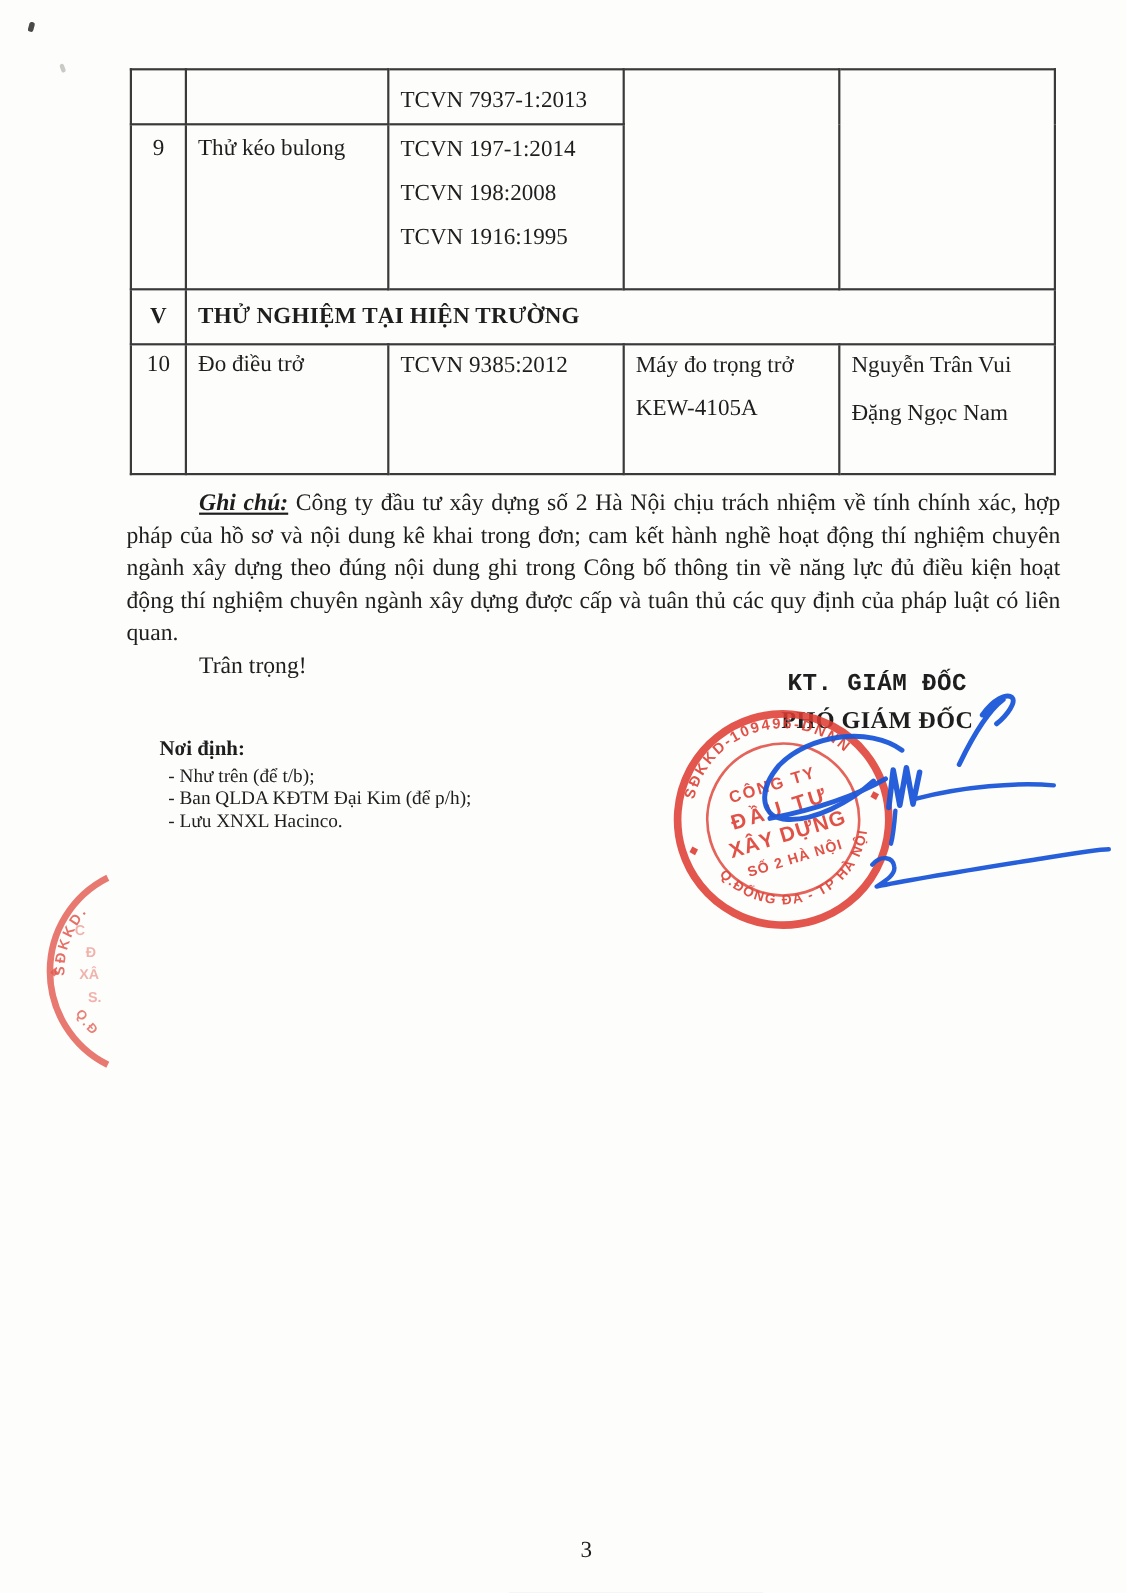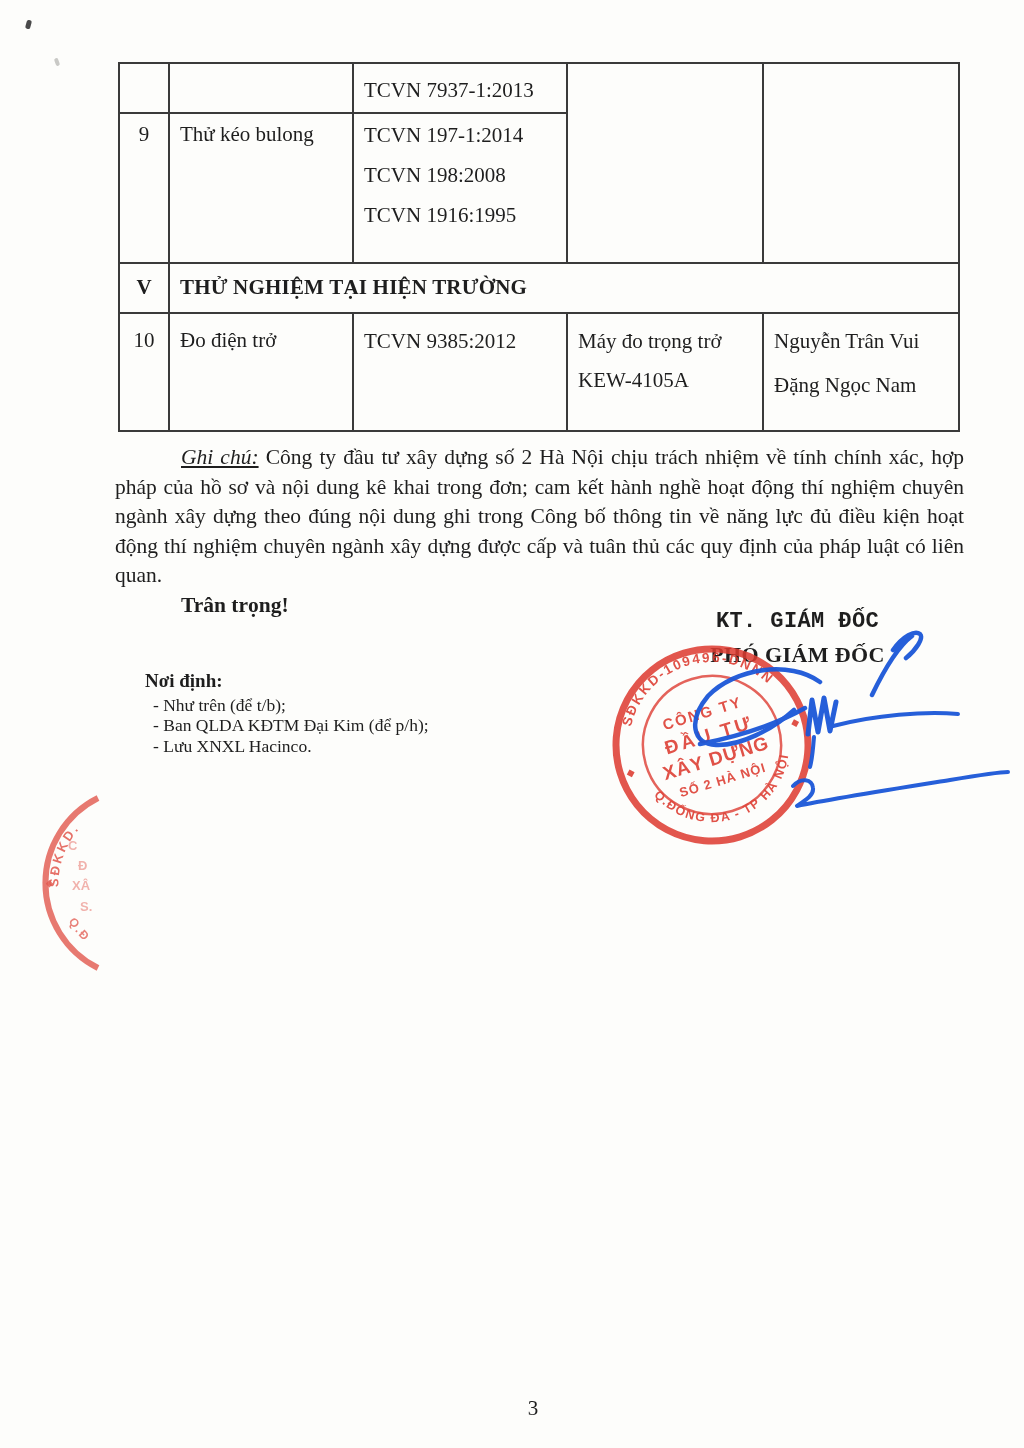--- a/index.html
+++ b/index.html
@@ -21,30 +21,30 @@
   .r-cont{height:50px}
   .r9{height:150px}
   .rV{height:50px}
   .r10{height:118px}
   .r-cont td{vertical-align:middle;padding-top:4px;padding-bottom:0;}
   .rV td{vertical-align:middle;padding-top:2px;}
   .c-num{text-align:center;padding-left:2px !important;padding-right:2px !important;}
   .c-section{font-weight:bold;letter-spacing:.2px;}
   .bold{font-weight:bold;}
   .doc-table p{margin:0 0 13px 0;line-height:27px;}
-  .r10 td{padding-top:14px;margin-top:44px;}
+  .r10 td{padding-top:4px;margin-top:44px;}
   .c-equip p{margin-bottom:12px;}
   .c-people p{margin-bottom:17px;}
   
   .note{
     position:absolute;left:115px;top:443px;width:849px;margin:0;
     font-size:21.5px;line-height:29.6px;text-align:justify;text-indent:66px;
   }
-  .note-label{font-weight:normal;font-style:italic;text-decoration:underline;margin-top:40px;}
-  .closing{position:absolute;left:181px;top:593px;font-size:21.5px;font-weight:bold;}
+  .note-label{font-weight:bold;font-style:italic;text-decoration:underline;margin-top:40px;}
+  .closing{position:absolute;left:181px;top:593px;font-size:21.5px;font-weight:normal;}
   
   .sig-title{position:absolute;left:655px;width:285px;text-align:center;
     font-size:22px;font-weight:bold;letter-spacing:.4px;}
   .t1{top:609px;font-family:Liberation Mono, monospace;}
   .t2{top:642px;}
   .signer{position:absolute;left:650px;top:802px;width:310px;text-align:center;
     font-weight:bold;font-size:23px;}
   .stamp{position:absolute;left:602px;top:635px;width:220px;height:220px;
     transform:rotate(-17deg);opacity:.93;}
   .sig-ink{position:absolute;left:560px;top:600px;width:464px;height:240px;}
@@ -93,21 +93,21 @@
         <p>TCVN 198:2008</p>
         <p>TCVN 1916:1995</p>
       </td>
     </tr>
     <tr class="rV">
       <td class="c-num bold">V</td>
       <td colspan="4" class="c-section">THỬ NGHIỆM TẠI HIỆN TRƯỜNG</td>
     </tr>
     <tr class="r10">
       <td class="c-num">10</td>
-      <td>Đo điện trở</td>
+      <td>Đo điều trở</td>
       <td>
             <p>TCVN 9385:2012</p>
           </td>
       <td class="c-equip">
         <p>Máy đo trọng trở</p>
         <p>KEW-4105A</p>
       </td>
       <td class="c-people">
         <p>Nguyễn Trân Vui</p>
         <p>Đặng Ngọc Nam</p>

